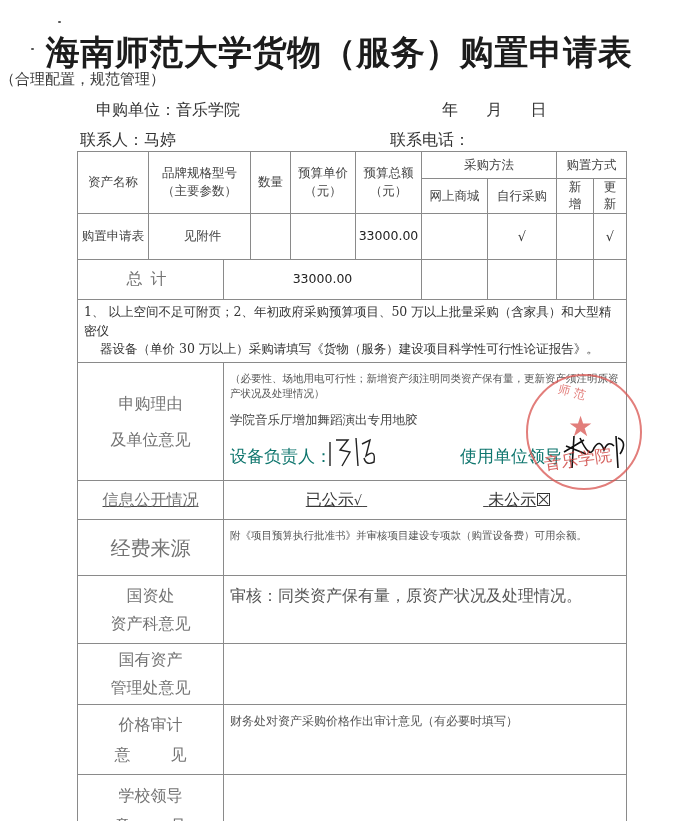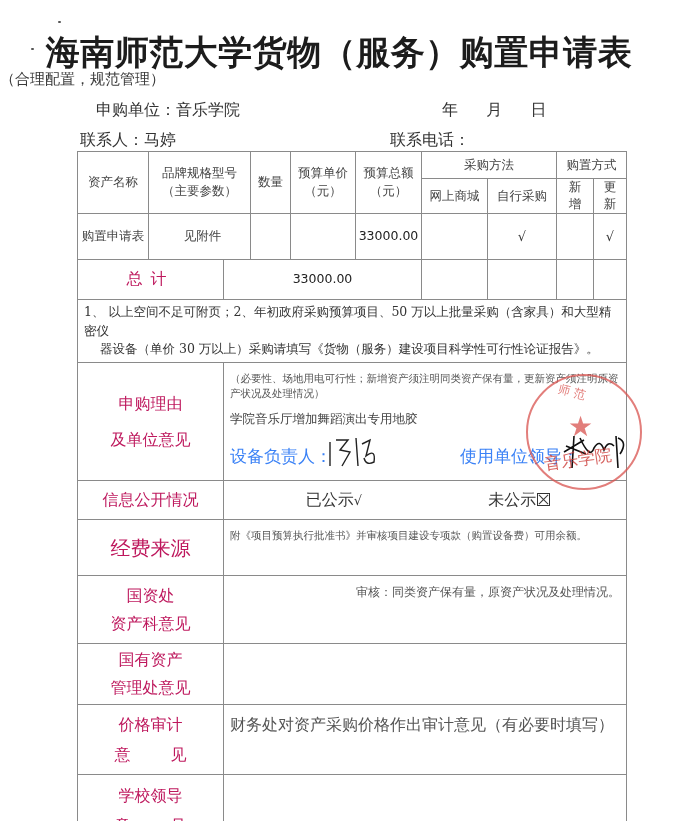--- a/index.html
+++ b/index.html
@@ -10,27 +10,27 @@
            font-weight:bold; font-size:34px; color:#1c1c1c; letter-spacing:0.5px; }
   .subtitle { left:0; width:678px; top:70px; text-align:left; font-size:15px; color:#3a3a3a; }
   .meta { font-size:16px; color:#333; white-space:nowrap; }
   .speck { width:3px; height:2px; background:#555; border-radius:1px; }
 
   table.form { position:absolute; left:77px; top:151px; width:549px; border-collapse:collapse;
                table-layout:fixed; font-size:12.5px; color:#444; }
   table.form td { border:1px solid #8a8a8a; padding:0; text-align:center; vertical-align:middle; line-height:1.5; }
   .num { font-family:"DejaVu Sans","Liberation Sans",sans-serif; font-size:12.5px; color:#222; }
   .left { text-align:right; padding-left:6px !important; }
-  .big { font-size:17px; color:#be185d; line-height:1.9; }
+  .big { font-size:17px; color:#737373; line-height:1.9; }
   .note { font-size:12.5px; color:#333; text-align:left !important; padding:3px 6px !important; line-height:1.55; }
   .note .ind { display:block; padding-left:16px; }
   .cell-top { vertical-align:top !important; text-align:left !important; padding:8px 6px !important; }
   .small { font-size:10.5px; color:#555; line-height:1.45; }
-  .reason { font-size:12.5px; color:#444; margin-top:10px;font-family:Liberation Mono, monospace; }
-  .sig-line { font-size:17px; color:#3b82f6; margin-top:14px; position:relative; height:28px; }
+  .reason { font-size:12.5px; color:#444; margin-top:10px; }
+  .sig-line { font-size:17px; color:#0f766e; margin-top:14px; position:relative; height:28px; }
   .check { font-family:"DejaVu Sans",sans-serif; font-size:13px; color:#333; }
   .box-x { display:inline-block; width:11px; height:11px; border:1px solid #333; position:relative; vertical-align:-1px; margin-left:1px; }
   .box-x:before, .box-x:after { content:""; position:absolute; left:5px; top:-1px; width:1px; height:13px; background:#333; }
   .box-x:before { transform:rotate(45deg); }
   .box-x:after { transform:rotate(-45deg); }
   .stamp { position:absolute; left:526px; top:374px; width:112px; height:112px; border:2px solid #d9534f;
            border-radius:50%; opacity:0.75; pointer-events:none; }
   .stamp-text { position:absolute; left:16px; top:72px; font-size:17px; color:#c9302c; font-family:"DejaVu Sans",sans-serif;
                 transform:rotate(-8deg); }
   .stamp-star { position:absolute; left:40px; top:34px; font-size:28px; color:#d9534f; }
@@ -153,21 +153,21 @@
           <path d="M4 6 L4 30 M10 4 L22 4 L14 14 L24 16 L16 30 M30 2 L32 30 M36 8 L44 4 L40 20 Q50 12 48 26 Q40 30 38 22" stroke="#222" stroke-width="1.4" fill="none"></path>
         </svg>
         <span style="position:absolute;left:230px;">使用单位领导：</span>
         <svg width="70" height="40" viewBox="0 0 70 40" style="position:absolute;left:330px;top:-12px;">
           <path d="M4 20 L24 8 M6 14 L26 22 M14 4 L12 36 M20 6 Q30 28 34 16 Q40 6 44 18 Q48 8 54 14 M56 4 L58 36 M58 6 Q68 10 60 22" stroke="#111" stroke-width="1.6" fill="none"></path>
         </svg>
       </div>
     </td>
   </tr>
 
-  <tr style="height:39px;">
+  <tr style="height:39px;text-decoration:underline;">
     <td colspan="2" class="big" style="font-size:16px;">信息公开情况</td>
     <td colspan="8" class="left" style="font-size:16px;color:#333;">
       <span>已公示</span><span class="check">√</span>
       <span style="display:inline-block;width:116px;"></span>
       <span>未公示</span><span class="box-x"></span>
     </td>
   </tr>
 
   <tr style="height:56px;">
     <td colspan="2" class="big" style="font-size:20px;">经费来源</td>
@@ -175,41 +175,41 @@
       <div class="small" style="font-size:10.5px;">附《项目预算执行批准书》并审核项目建设专项款（购置设备费）可用余额。</div>
     </td>
   </tr>
 
   <tr style="height:68px;">
     <td colspan="2" class="big" style="font-size:16px;line-height:1.75;">
       <div>国资处</div>
       <div>资产科意见</div>
     </td>
     <td colspan="8" class="cell-top">
-      <div class="small" style="font-size:12px;text-align:right;">审核：同类资产保有量，原资产状况及处理情况。</div>
+      <div class="small" style="font-size:16px;">审核：同类资产保有量，原资产状况及处理情况。</div>
     </td>
   </tr>
 
   <tr style="height:61px;">
     <td colspan="2" class="big" style="font-size:16px;line-height:1.75;">
       <div>国有资产</div>
       <div>管理处意见</div>
     </td>
     <td colspan="8" class="cell-top"></td>
   </tr>
 
   <tr style="height:70px;">
     <td colspan="2" class="big" style="font-size:16px;line-height:1.85;">
       <div>价格审计</div>
       <div>
         <span>意</span><span style="display:inline-block;width:40px;"></span><span>见</span>
       </div>
     </td>
     <td colspan="8" class="cell-top">
-      <div class="small" style="font-size:16px;">财务处对资产采购价格作出审计意见（有必要时填写）</div>
+      <div class="small" style="font-size:12px;">财务处对资产采购价格作出审计意见（有必要时填写）</div>
     </td>
   </tr>
 
   <tr style="height:72px;">
     <td colspan="2" class="big" style="font-size:16px;line-height:1.85;">
       <div>学校领导</div>
       <div>
         <span>意</span><span style="display:inline-block;width:40px;"></span><span>见</span>
       </div>
     </td>

